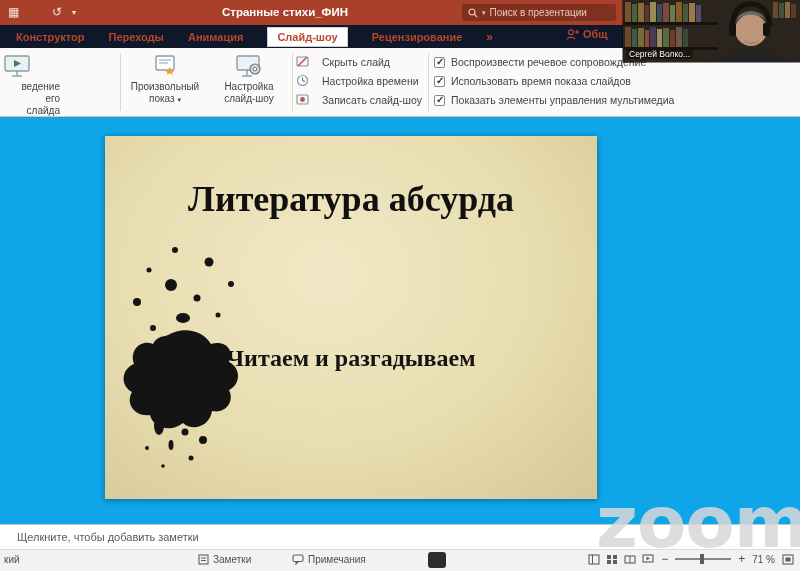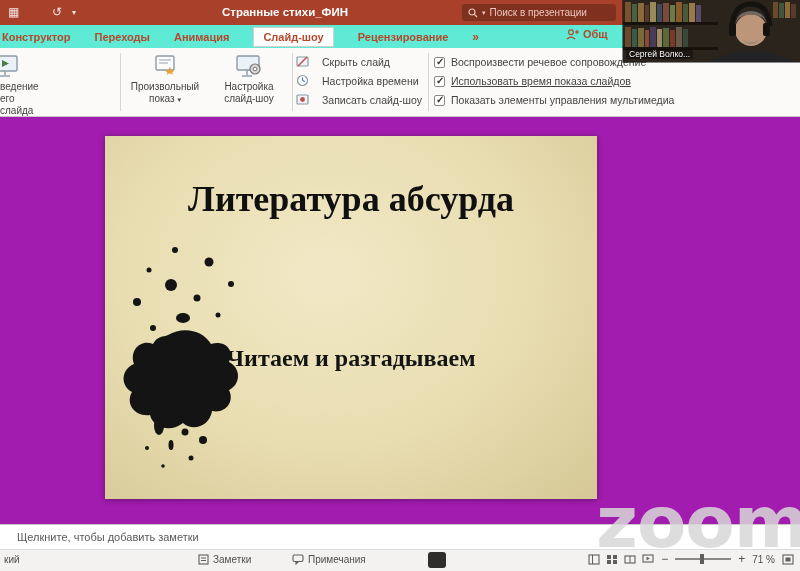--- a/index.html
+++ b/index.html
@@ -9,22 +9,22 @@
   
   .titlebar { position:absolute; top:0; left:0; right:0; height:25px; background:#a8402a; z-index:5; color:#fff; }
   .tb-icon { position:absolute; top:4px; color:rgba(255,255,255,.85); font-size:12px; line-height:17px; cursor:default; }
   .tb-title { position:absolute; left:160px; top:0; width:250px; height:25px; line-height:25px; text-align:center;
               font-size:11.5px; font-weight:bold; white-space:nowrap; }
   .tb-search { position:absolute; left:462px; top:4px; width:154px; height:17px; background:rgba(0,0,0,.24);
                border-radius:3px; display:flex; align-items:center; gap:4px; padding:0 6px; color:#edc9bf; font-size:10px; }
   .tb-search .caret { font-size:7px; }
 
   
-  .tabrow { position:absolute; top:25px; left:0; right:0; height:23px; background:#5eead4; z-index:4;
-            display:flex; align-items:center; padding-left:2px; gap:24px; }
+  .tabrow { position:absolute; top:25px; left:0; right:0; height:23px; background:#0f172a; z-index:4;
+            display:flex; align-items:center; padding-left:16px; gap:24px; }
   .tab { color:#b7472a; font-size:11px; font-weight:bold; white-space:nowrap; cursor:pointer; }
   .tab.active { border:1px solid #d2d0ce; background:#fff; padding:3px 9px; }
   .tab-overflow { color:#b7472a; font-size:12px; font-weight:bold; cursor:pointer; }
   .share { position:absolute; left:566px; top:3px; display:flex; align-items:center; gap:4px;
            color:#b7472a; font-size:11px; font-weight:bold; cursor:pointer; }
 
   
   .ribbon { position:absolute; top:48px; left:0; right:0; height:69px; background:#fbfaf9;
             border-bottom:1px solid #c8c6c4; z-index:3; }
   .rsep { position:absolute; top:5px; bottom:5px; width:1px; background:#d8d6d4; }
@@ -34,21 +34,21 @@
   .smallbtn { position:absolute; left:0; display:flex; align-items:center; gap:13px; font-size:10.5px; color:#444;
               white-space:nowrap; cursor:pointer; }
   .chkcol { position:absolute; left:434px; top:0; width:260px; }
   .chkrow { position:absolute; left:0; display:flex; align-items:center; gap:6px; font-size:10.5px; color:#444;
             white-space:nowrap; cursor:pointer; }
   .chkbox { width:11px; height:11px; background:#fff; border:1px solid #8a8886; border-radius:2px;
             position:relative; flex:0 0 auto; }
   .chkbox::after { content:"✓"; position:absolute; left:1px; top:-2px; font-size:10px; color:#323130; font-weight:bold; }
 
   
-  .canvas { position:absolute; top:117px; left:0; right:0; height:409px; background:#a21caf; z-index:1; }
+  .canvas { position:absolute; top:117px; left:0; right:0; height:409px; background:#0ea5e9; z-index:1; }
   .slide { position:absolute; left:105px; top:19px; width:492px; height:363px;
            background:radial-gradient(ellipse at 45% 38%, #f1e8c6 0%, #e8ddb0 55%, #d5c896 100%);
            box-shadow:0 1px 6px rgba(0,0,0,.38); }
   .slide-title { position:absolute; top:42px; left:0; right:0; text-align:center;
                  font-family:"Liberation Serif",serif; font-weight:bold; font-size:36px; color:#101010; }
   .slide-body { position:absolute; top:202px; left:0; right:0; text-align:center;
                 font-family:"Liberation Serif",serif; font-weight:bold; font-size:24px; line-height:40px; color:#141414; }
   .inkblot { position:absolute; left:8px; top:104px; }
 
   
@@ -108,21 +108,21 @@
       <path d="M1,10 Q5,6.2 9,10" fill="none" stroke="#b7472a" stroke-width="1.2"></path>
       <line x1="11" y1="1" x2="11" y2="5" stroke="#b7472a" stroke-width="1.2"></line>
       <line x1="9" y1="3" x2="13" y2="3" stroke="#b7472a" stroke-width="1.2"></line>
     </svg>
     <span>Общ</span>
   </span>
 </div>
 
 <div class="ribbon">
 
-  <div class="bigbtn" style="left:0; width:48px; text-align:left;">
+  <div class="bigbtn" style="left:12px; width:48px; text-align:right;">
     <div class="bicon" style="justify-content:flex-start; margin-left:-8px;">
       <svg width="26" height="24" viewBox="0 0 26 24">
         <rect x="1" y="2" width="24" height="15" rx="1.5" fill="#eaf2f8" stroke="#8a9aa8" stroke-width="1.4"></rect>
         <polygon points="10,6 17,9.5 10,13" fill="#4a7d46"></polygon>
         <line x1="13" y1="17" x2="13" y2="21" stroke="#8a9aa8" stroke-width="1.4"></line>
         <line x1="8" y1="22" x2="18" y2="22" stroke="#8a9aa8" stroke-width="1.4"></line>
       </svg>
     </div>
     <div>ведение</div>
     <div>его слайда</div>
@@ -186,21 +186,21 @@
     </div>
   </div>
 
   <div class="rsep" style="left:428px;"></div>
 
   <div class="chkcol">
     <div class="chkrow" style="top:8px;">
       <span class="chkbox"></span>
       <span>Воспроизвести речевое сопровождение</span>
     </div>
-    <div class="chkrow" style="top:27px;text-decoration:underline;">
+    <div class="chkrow" style="top:27px;">
       <span class="chkbox"></span>
       <span>Использовать время показа слайдов</span>
     </div>
     <div class="chkrow" style="top:46px;">
       <span class="chkbox"></span>
       <span>Показать элементы управления мультимедиа</span>
     </div>
   </div>
 </div>
 

